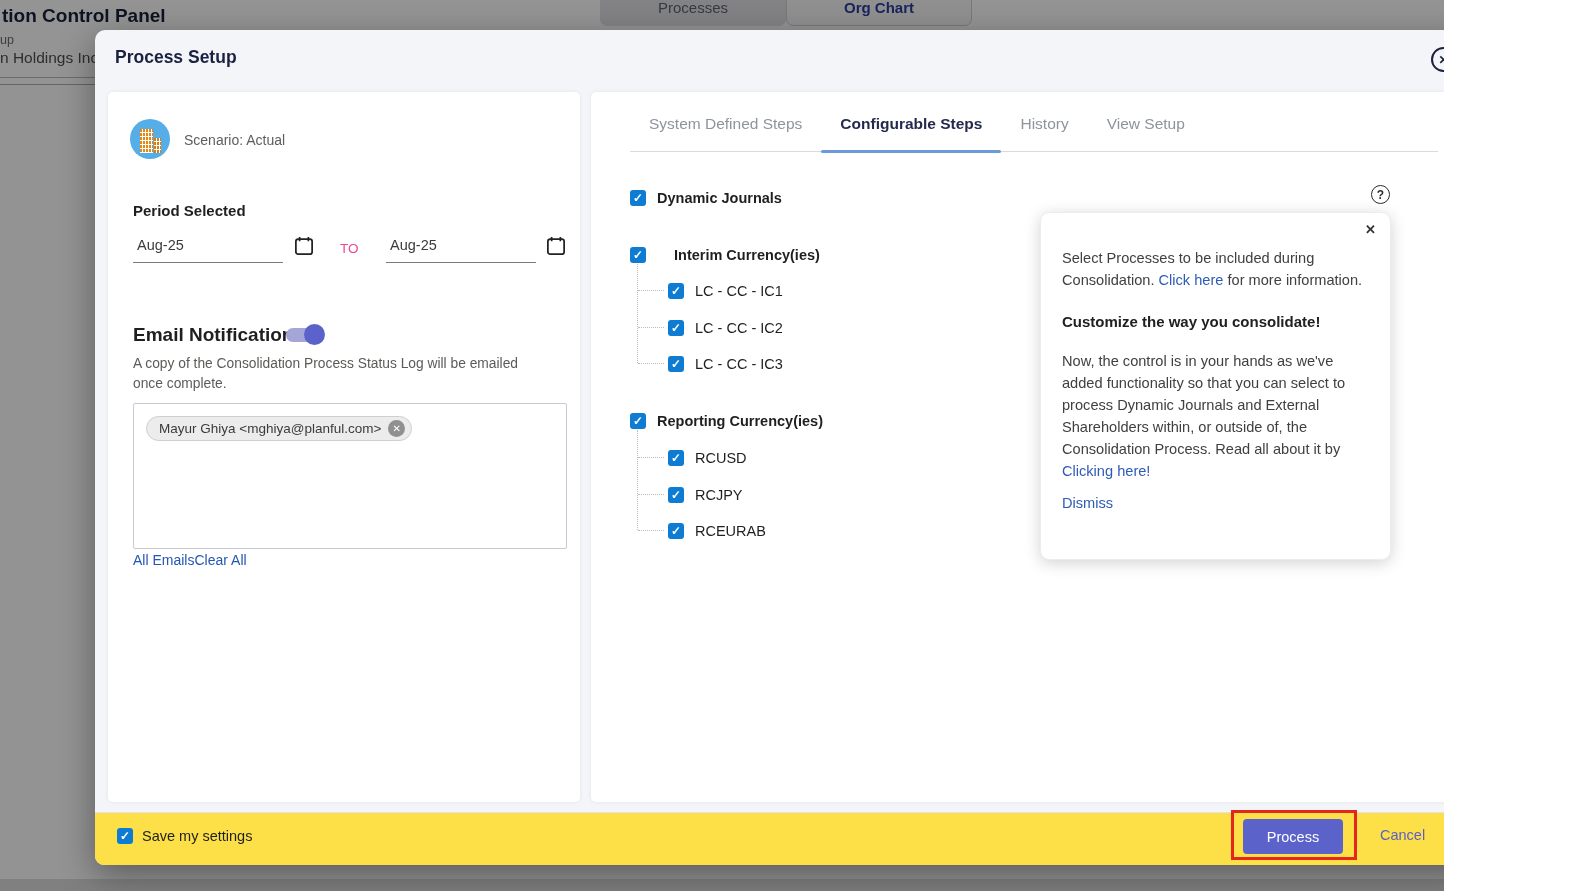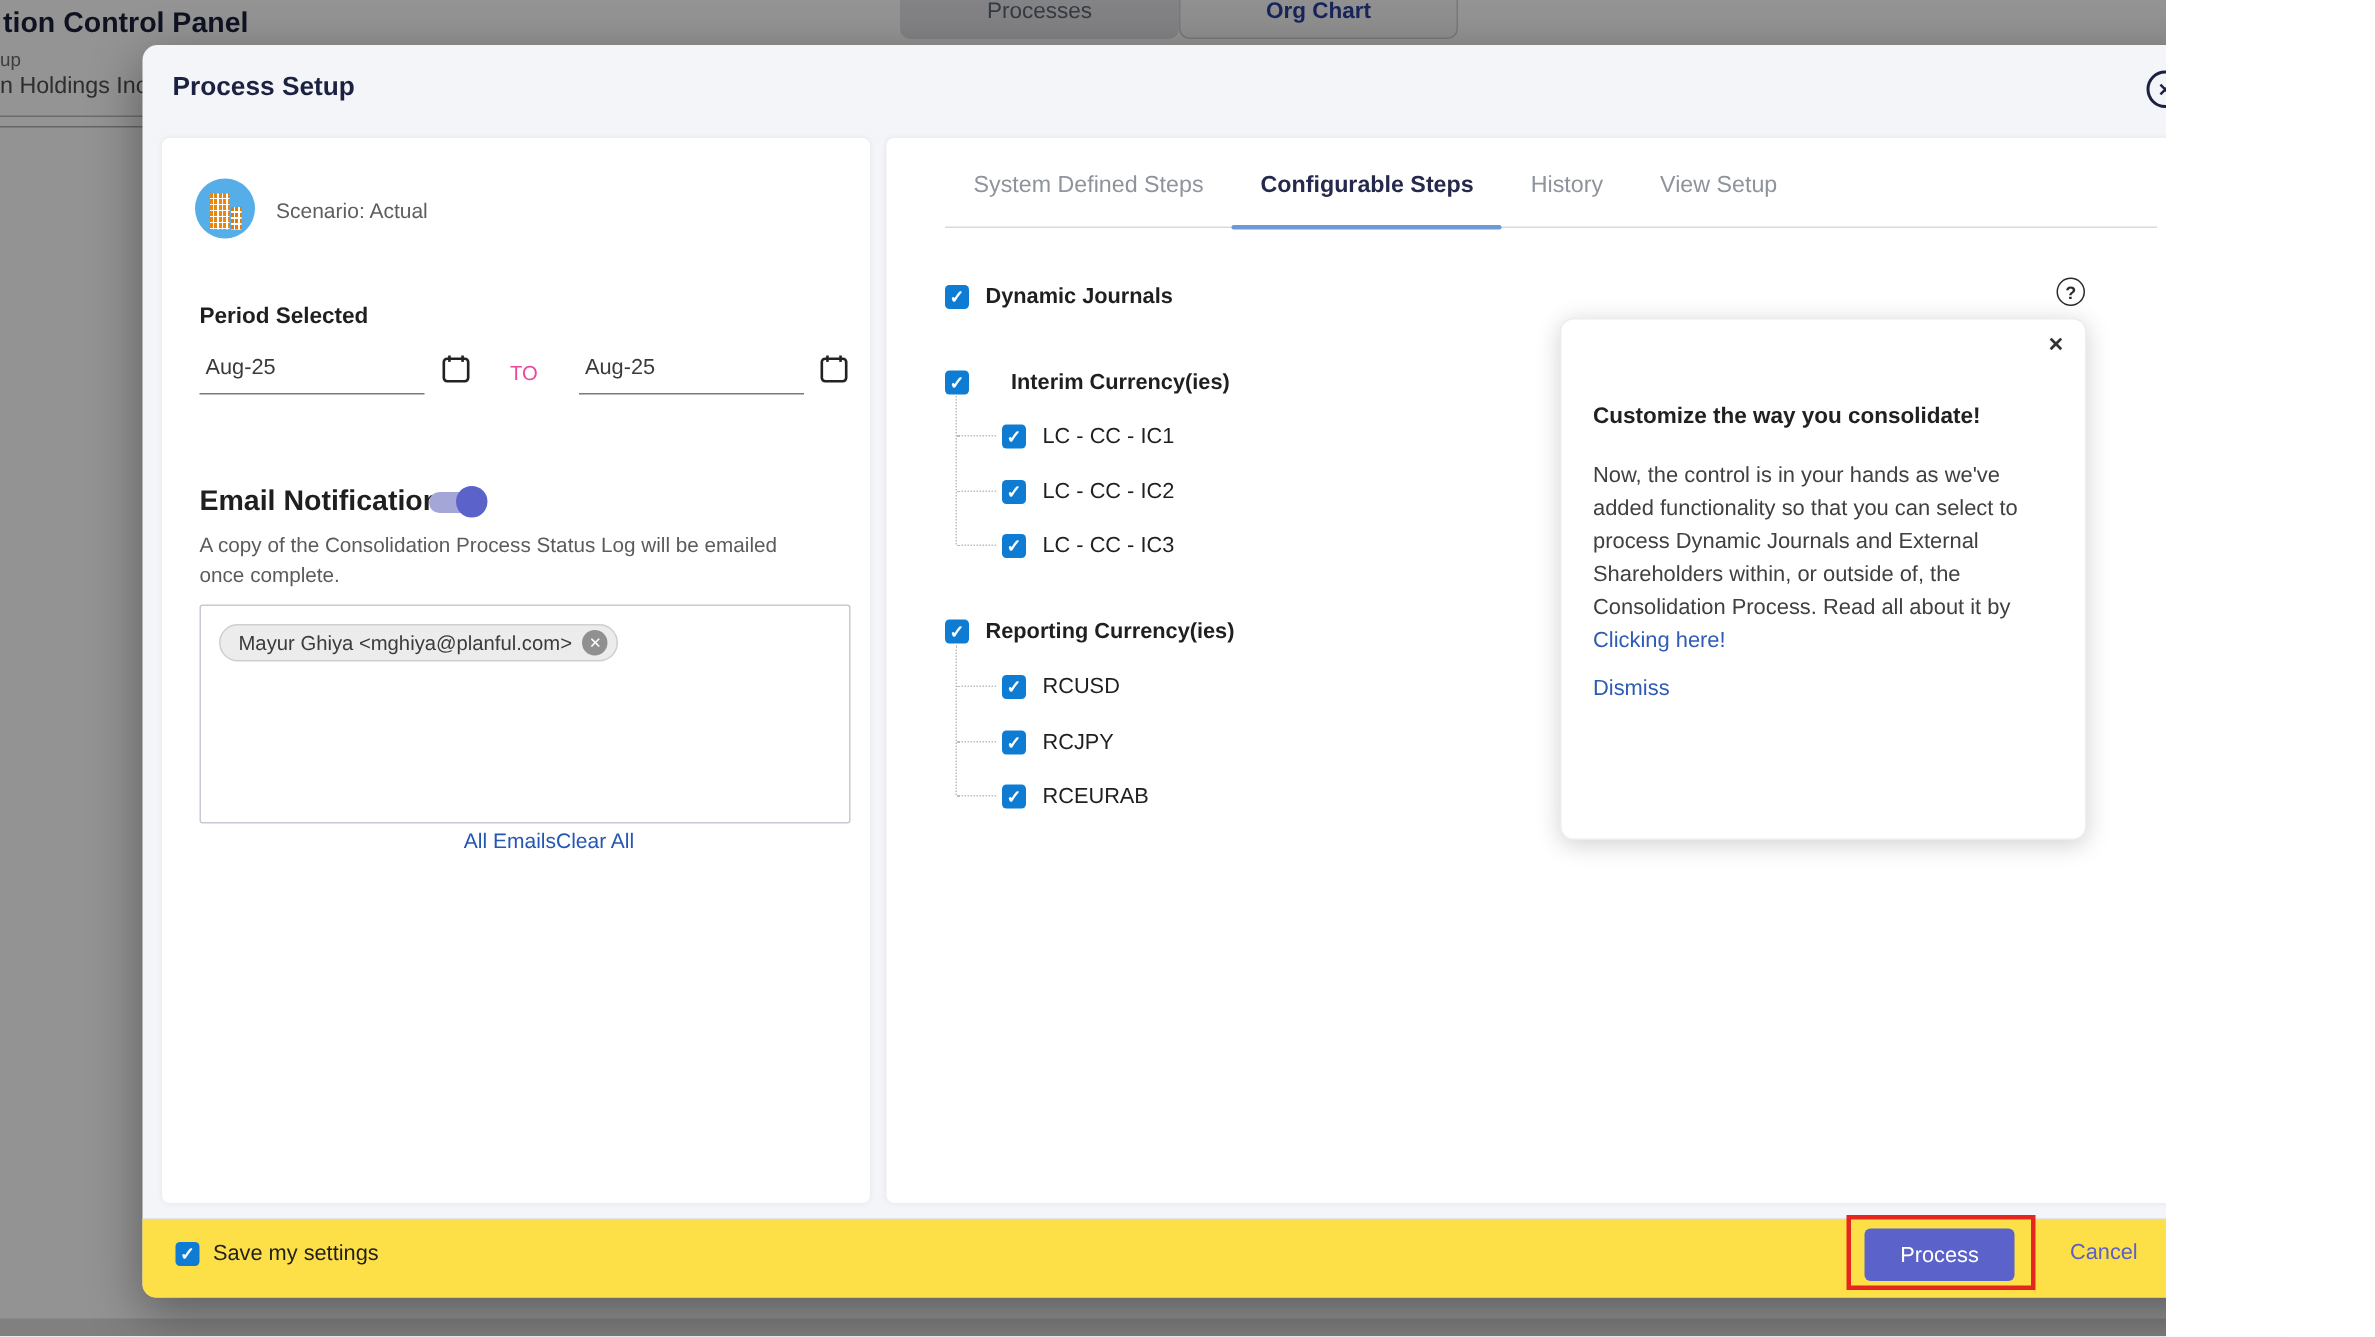--- a/index.html
+++ b/index.html
@@ -61,21 +61,21 @@
   .toggle { position:absolute; left:178px; top:236px; width:36px; height:14px; border-radius:8px;
             background:#a3a6d6; cursor:pointer; }
   .toggle .knob { position:absolute; right:-3px; top:-4px; width:21px; height:21px; border-radius:50%; background:#5b62c9; }
   .email-desc { position:absolute; left:25px; top:262px; width:414px; font-size:13.8px; line-height:20px; color:#5d5b58; }
   .email-box { position:absolute; left:25px; top:311px; width:434px; height:146px; background:#fff;
                border:1px solid #c6cad2; border-radius:2px; padding:12px; cursor:text; }
   .chip { display:inline-flex; align-items:center; gap:7px; height:25px; padding:0 6px 0 12px;
           background:#ececec; border:1px solid #cfcfcf; border-radius:13px; font-size:13.5px; color:#3b3b3b; }
   .chip-x { width:17px; height:17px; border-radius:50%; background:#909090; color:#fff; font-size:10px;
             display:flex; align-items:center; justify-content:center; cursor:pointer; }
-  .email-links { position:absolute; left:41px; top:460px; width:434px; display:flex; justify-content:center; }
+  .email-links { position:absolute; left:25px; top:460px; width:434px; display:flex; justify-content:flex-start; }
   .tlink { font-size:14px; color:#2456b3; cursor:pointer; }
 
   
   .tabs { position:absolute; left:39px; top:23px; right:30px; height:37px; display:flex;
           border-bottom:1px solid #dadada; }
   .tab { padding:0 19px; font-size:15.5px; color:#8e939c; white-space:nowrap; cursor:pointer;
          display:flex; align-items:flex-start; position:relative; }
   .tab.active { color:#252a4d; font-weight:bold; }
   .tab.active::after { content:""; position:absolute; left:0; right:0; bottom:-2px; height:3px;
                        background:#6b9bd6; border-radius:2px; }
@@ -233,20 +233,23 @@
         <span class="cbx"></span>
         <span class="lbl">RCJPY</span>
       </div>
       <div class="step-row" style="left:77px; top:430px;">
         <span class="cbx"></span>
         <span class="lbl">RCEURAB</span>
       </div>
 
       <div class="popover">
         <div class="pop-close">✕</div>
+        <div class="pop-body">
+          <span>Select Processes to be included during Consolidation. </span><span class="pop-link">Click here</span><span> for more information.</span>
+        </div>
         <div class="pop-head">Customize the way you consolidate!</div>
         <div class="pop-body pop-p2">
           <span>Now, the control is in your hands as we've added functionality so that you can select to process Dynamic Journals and External Shareholders within, or outside of, the Consolidation Process. Read all about it by </span><span class="pop-link">Clicking here!</span>
         </div>
         <span class="pop-dismiss">Dismiss</span>
       </div>
     </div>
 
     <div class="footer">
       <div class="save-row">

